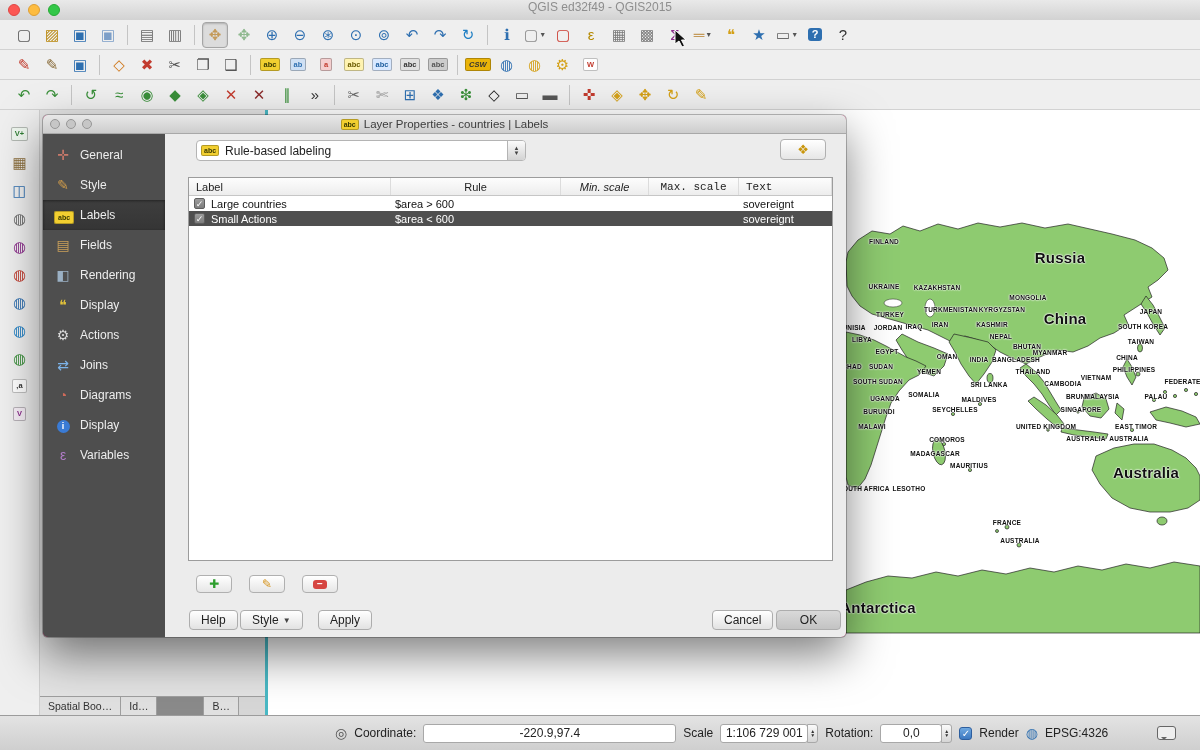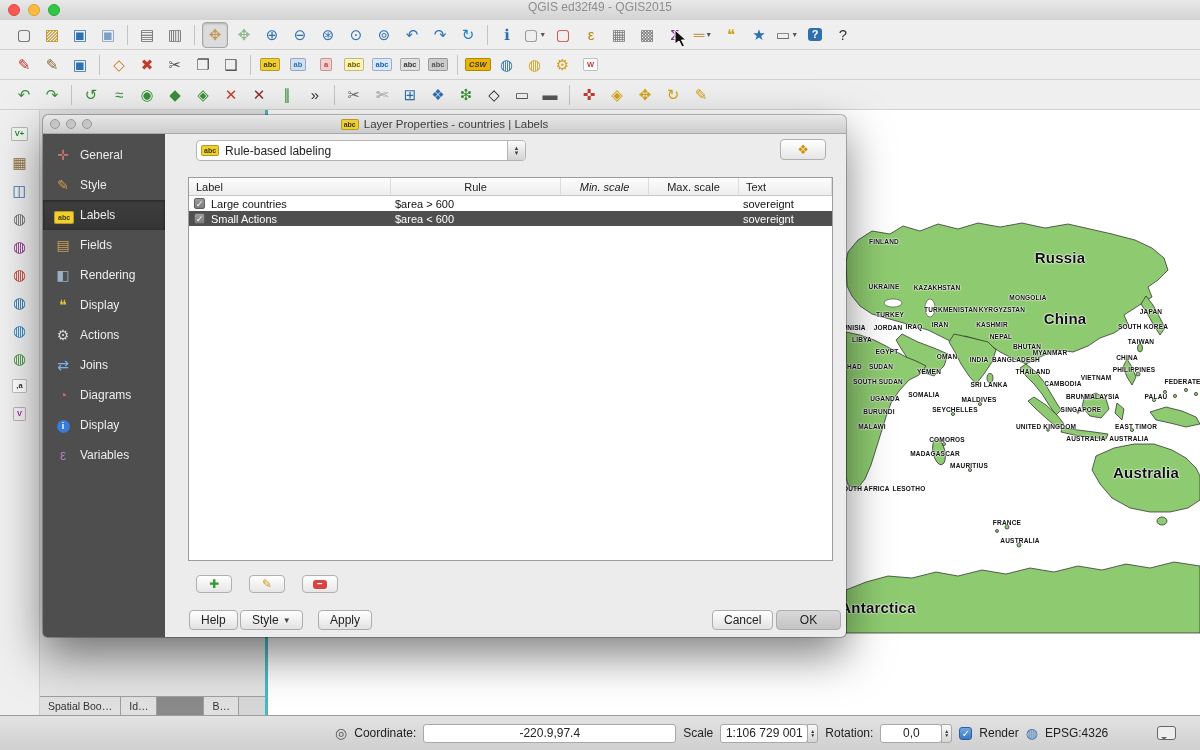--- a/index.html
+++ b/index.html
@@ -589,22 +589,22 @@
         <span class="combo-arrows">▲<br>▼</span>
       </div>
       <div class="settings-button">
         <span>❖</span>
       </div>
       <div class="rules-table" id="rules-table">
           <div class="rt-header">
             <div class="rt-hcell left" style="width: 202px;">Label</div>
             <div class="rt-hcell" style="width: 170px;">Rule</div>
             <div class="rt-hcell" style="width: 88px; font-style: italic;">Min. scale</div>
-            <div class="rt-hcell" style="width: 90px;">Max. scale</div>
-            <div class="rt-hcell left" style="width: 93px;">Text</div>
+            <div class="rt-hcell" style="width: 90px; font-family: Liberation Mono, monospace;">Max. scale</div>
+            <div class="rt-hcell left" style="width: 93px; font-family: Liberation Mono, monospace;">Text</div>
           </div>
           <div class="rt-row">
             <div class="rt-cell" style="width: 202px;">
               <span class="cb">✓</span>
               <span>Large countries</span>
             </div>
             <div class="rt-cell" style="width: 170px; padding-left: 4px;">$area &gt; 600</div>
             <div class="rt-cell" style="width: 88px; padding-left: 4px;"></div>
             <div class="rt-cell" style="width: 90px; padding-left: 4px;"></div>
             <div class="rt-cell" style="width: 93px; padding-left: 4px;">sovereignt</div>

